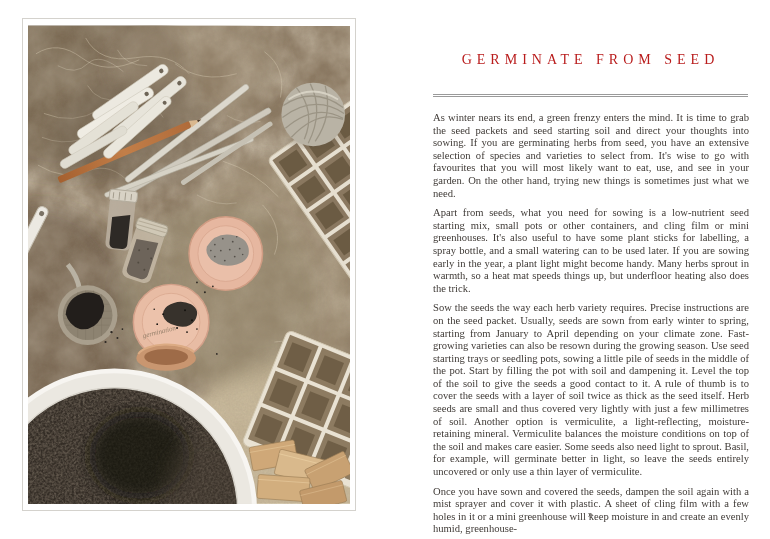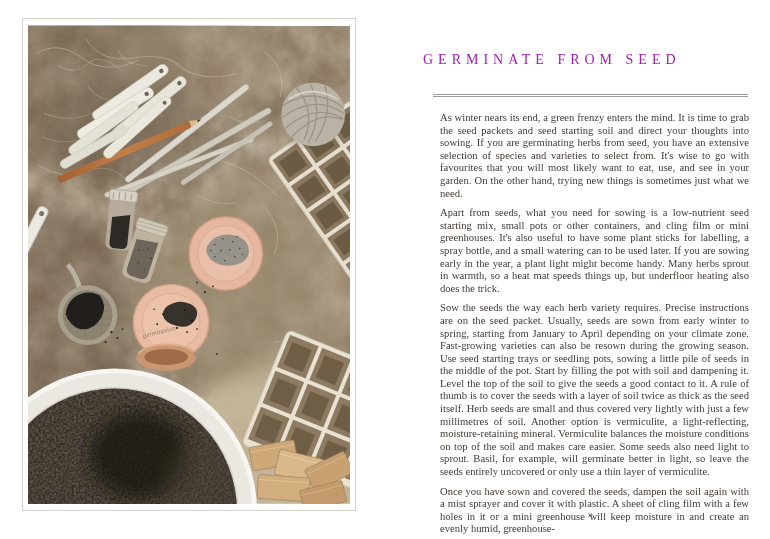--- a/index.html
+++ b/index.html
@@ -7,27 +7,27 @@
           font-family:"Liberation Serif",serif;color:#3f3a36;}
   
   .photo-frame{position:absolute;left:22px;top:18px;width:334px;height:493px;
                box-sizing:border-box;border:1px solid #d4d2cd;background:#ffffff;
                padding:5px;margin:0;}
   .photo-frame svg{display:block;width:322px;height:481px;}
   .page-num{position:absolute;font-size:11px;color:#4a453f;text-align:center;letter-spacing:1px;}
   .page-num.left{left:22px;top:521px;width:334px;}
   .page-num.right{left:433px;top:521px;width:315px;}
   
-  .chapter-title{position:absolute;left:423px;top:52px;width:335px;margin:0;
-                 font-size:14px;font-weight:normal;letter-spacing:5px;color:#a21caf;}
+  .chapter-title{position:absolute;left:423px;top:52px;width:335px;margin:0;text-align:center;
+                 font-size:14px;font-weight:normal;letter-spacing:5px;color:#b91c1c;}
   .title-rule{position:absolute;left:433px;top:94px;width:315px;height:3px;
               border-top:1px solid #9a9a9a;border-bottom:1px solid #9a9a9a;box-sizing:border-box;}
   .body-text{position:absolute;left:433px;top:112px;width:316px;font-size:10.6px;
              line-height:12.6px;text-align:justify;color:#3f3a36;}
-  .body-text p{margin:0 0 7px 7px;}
+  .body-text p{margin:0 0 7px 0;}
   .body-text p:last-child{margin-bottom:0;}
   .continuation{position:absolute;left:433px;top:507px;width:315px;text-align:center;
                 font-size:11px;color:#55504a;}
 </style>
 </head>
 <body>
 
 <div class="spread">
 
   <figure class="photo-frame">

